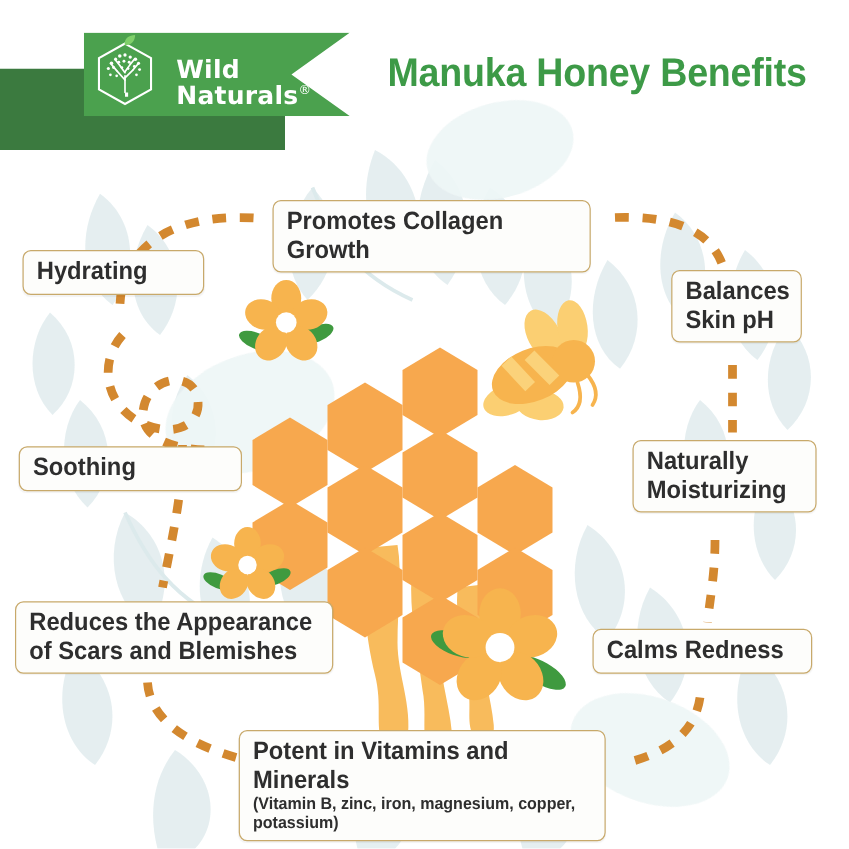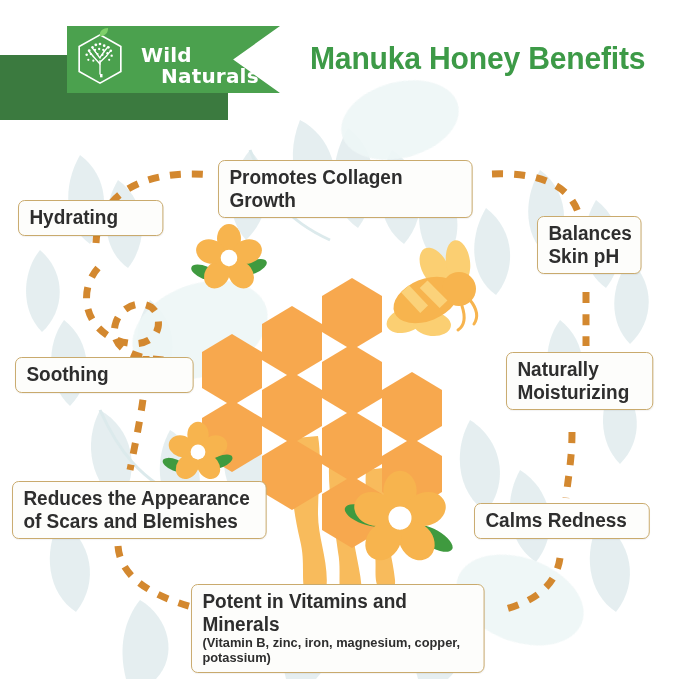--- a/index.html
+++ b/index.html
@@ -77,21 +77,21 @@
   }
   .logo-mark { width: 50px; height: 54px; display:block; }
   .logo-text {
     color: #ffffff;
     line-height: 1.02;
     font-family: "DejaVu Sans", sans-serif;
     font-weight: bold;
     letter-spacing: 0.2px;
   }
   .logo-text .l1 { font-size: 20px; display: block; }
-  .logo-text .l2 { font-size: 20px; display: block; position: relative; margin-left: 20px; }
+  .logo-text .l2 { font-size: 20px; display: block; position: relative; }
   .logo-text .reg {
     font-size: 10px;
     vertical-align: super;
     font-weight: normal;
   }
   .logo-leaf {
     position: absolute;
     left: 23px;
     top: -5px;
     width: 11px;

